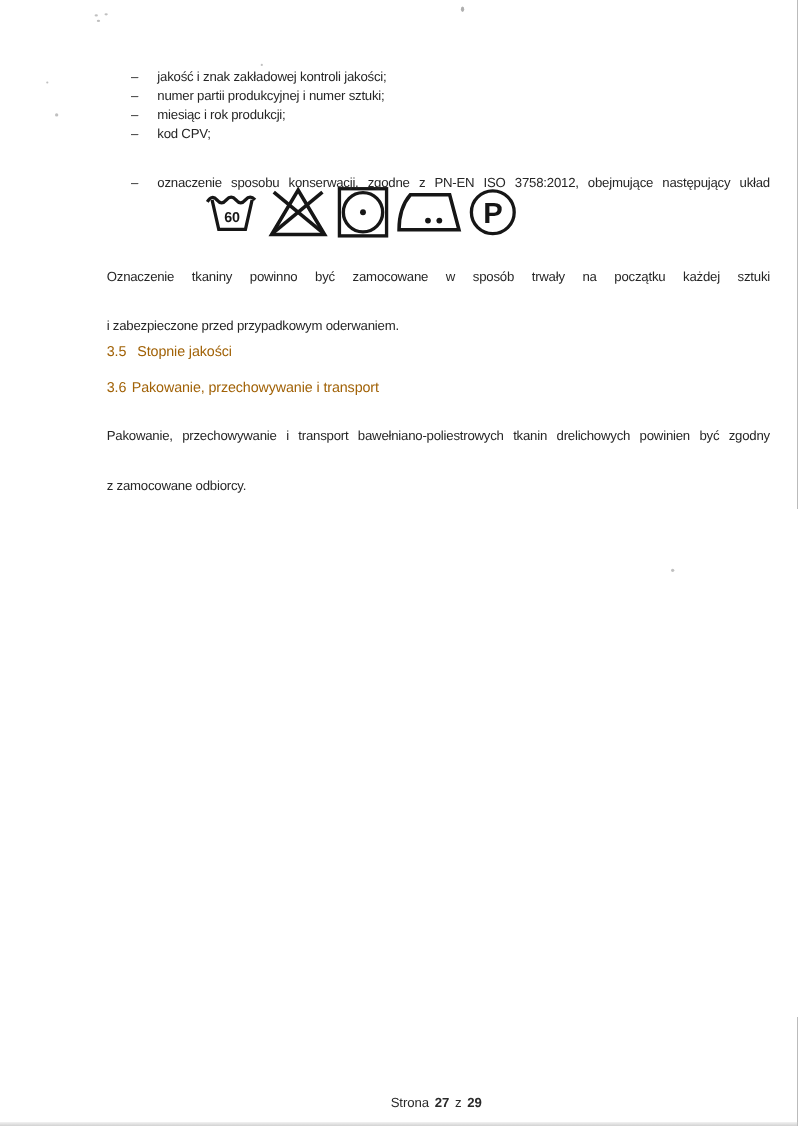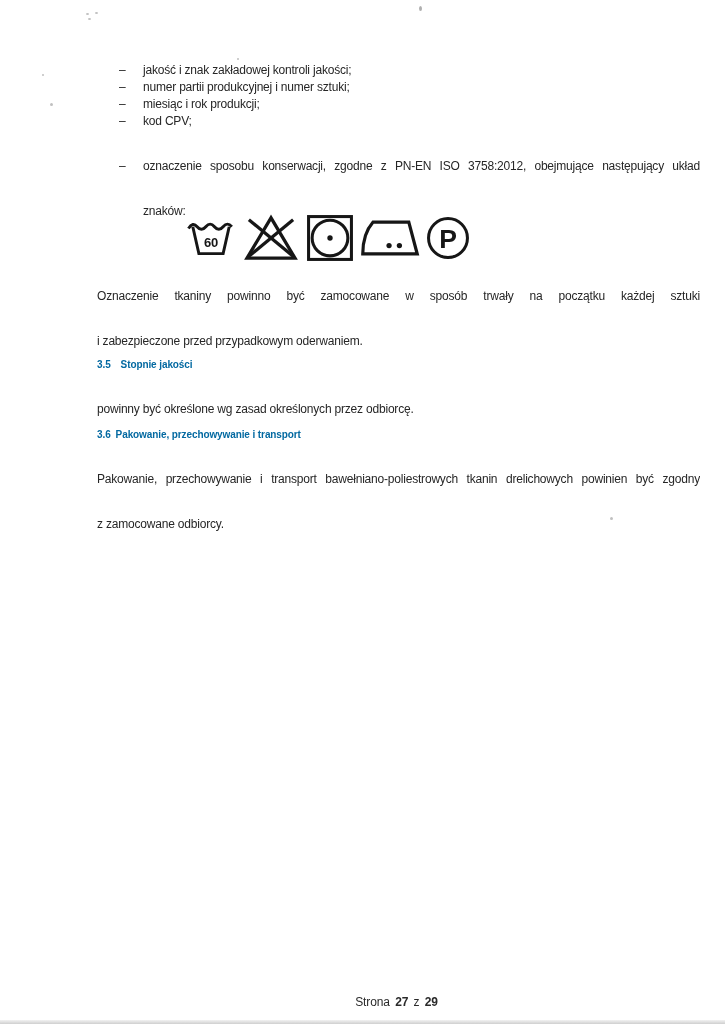--- a/index.html
+++ b/index.html
@@ -36,21 +36,21 @@
     fill:none;stroke:#161616;stroke-width:3.4;
   }
   .sym .fill{fill:#161616;stroke:none;}
   .sym text{
     fill:#161616;stroke:none;
     font-family:"Liberation Sans","DejaVu Sans",sans-serif;
     font-weight:bold;
   }
   
   .para{margin-top:-3px;}
-  .h{font-weight:bold;font-size:10px;letter-spacing:-0.1px;color:#0369a1;}
+  .h{font-weight:normal;font-size:13px;letter-spacing:-0.1px;color:#a16207;}
   .h-35{margin-top:6px;}
   .p-35{margin-top:15px;}
   .h-36{margin-top:8px;}
   .p-36{margin-top:12px;}
   .h .num{margin-right:0;}
   .h-35 .title{margin-left:10px;}
   .h-36 .title{margin-left:5px;}
   
   .footer{
     position:absolute;left:0;right:0;bottom:15px;
@@ -87,21 +87,20 @@
         <span class="bullet-dash">–</span>
         <span>miesiąc i rok produkcji;</span>
       </li>
       <li class="bullet-row">
         <span class="bullet-dash">–</span>
         <span>kod CPV;</span>
       </li>
       <li class="bullet-row">
         <span class="bullet-dash">–</span>
         <div class="ln just">oznaczenie sposobu konserwacji, zgodne z PN-EN ISO 3758:2012, obejmujące następujący układ</div>
-        <div class="ln">znaków:</div>
       </li>
     </ul>
 
     <div class="symbols">
 
       <svg class="sym" width="52" height="46" viewBox="0 0 60 48">
         <path d="M9 11 L16 42 L44 42 L51 11"></path>
         <path d="M4 13 Q9 5 14 11 T24 11 T34 11 T44 11 T54 11" stroke-width="3"></path>
         <text x="30" y="34" font-size="15" text-anchor="middle">60</text>
       </svg>
@@ -132,21 +131,20 @@
 
     <div class="para">
       <div class="ln just">Oznaczenie tkaniny powinno być zamocowane w sposób trwały na początku każdej sztuki</div>
       <div class="ln">i zabezpieczone przed przypadkowym oderwaniem.</div>
     </div>
 
     <div class="h h-35">
       <span class="num">3.5</span><span class="title">Stopnie jakości</span>
     </div>
     <div class="para p-35">
-      <div class="ln">powinny być określone wg zasad określonych przez odbiorcę.</div>
     </div>
 
     <div class="h h-36">
       <span class="num">3.6</span><span class="title">Pakowanie, przechowywanie i transport</span>
     </div>
     <div class="para p-36">
       <div class="ln just">Pakowanie, przechowywanie i transport bawełniano-poliestrowych tkanin drelichowych powinien być zgodny</div>
       <div class="ln">z zamocowane odbiorcy.</div>
     </div>
 

